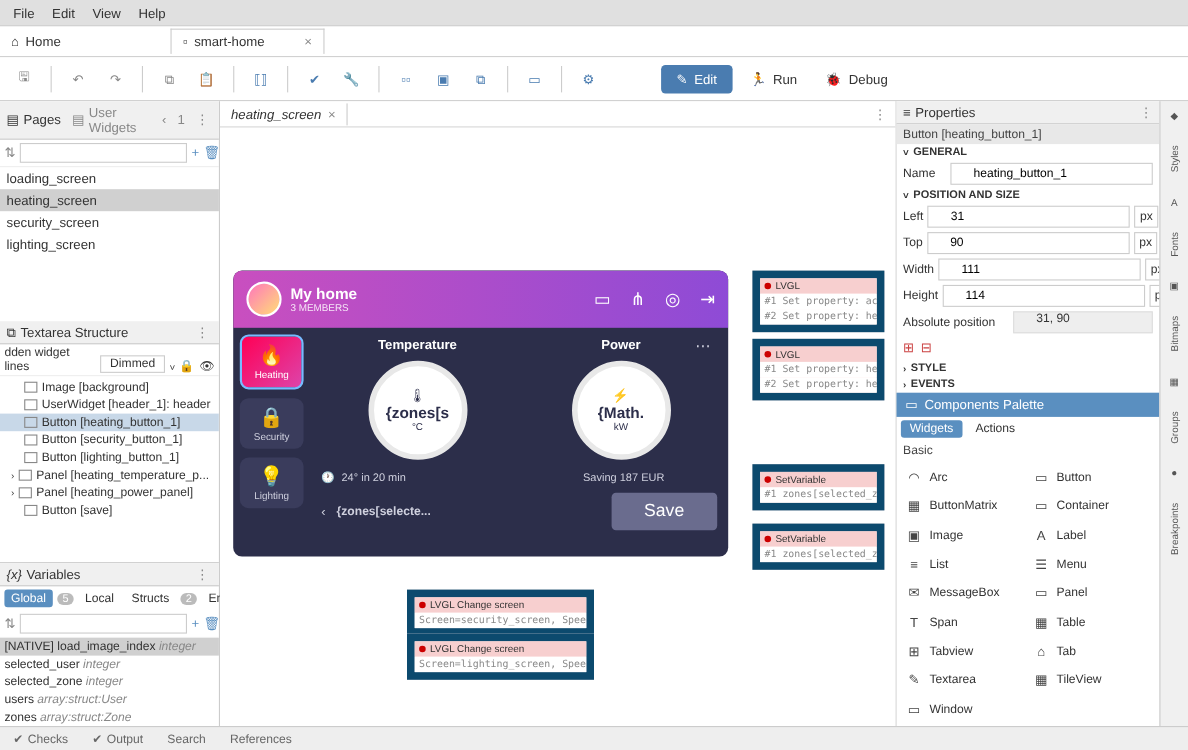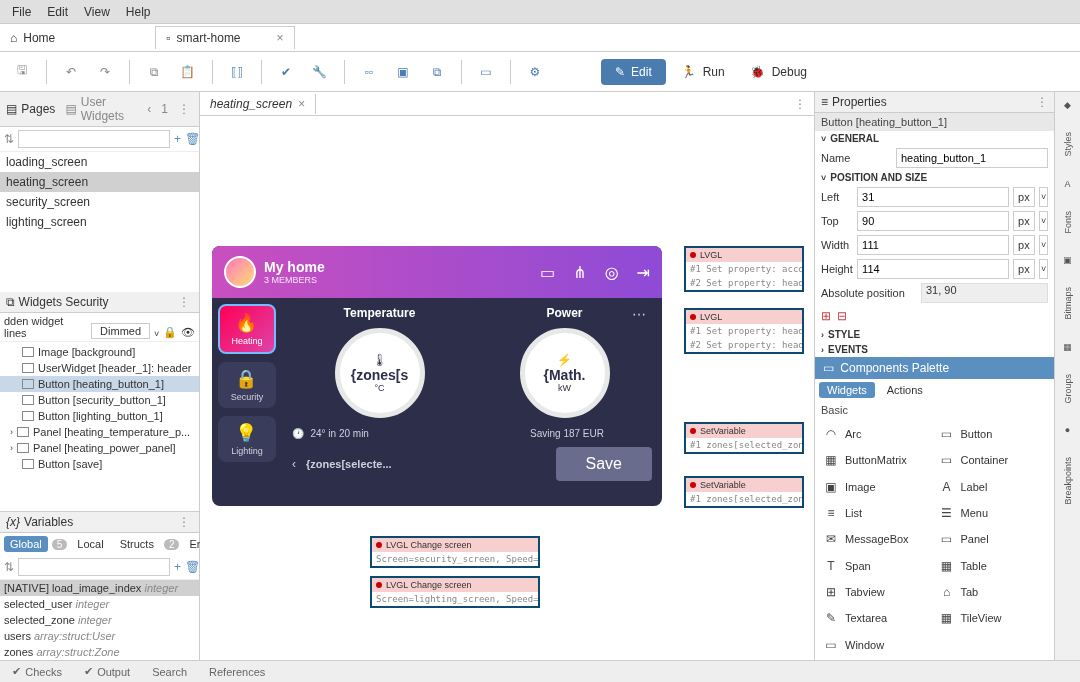--- a/index.html
+++ b/index.html
@@ -61,32 +61,32 @@
 .mock-col .mtitle { font-size:12px; font-weight:600; margin:4px 0 8px; color:#fff; }
 .gauge { width:90px; height:90px; border-radius:50%; background:#fff; margin:0 auto; display:flex; flex-direction:column; align-items:center; justify-content:center; color:#2c2e4a; border:5px solid #e8e8e8; }
 .gauge .gval { font-weight:700; font-size:14px; }
 .gauge .gunit { font-size:9px; }
 .mock-foot { display:flex; align-items:center; gap:20px; margin-top:10px; font-size:10px; }
 .mock-foot .mff { flex:1; display:flex; align-items:center; gap:6px; }
 .mock-save-row { display:flex; align-items:center; gap:10px; margin-top:8px; }
 .mock-save-row .zonetxt { flex:1; font-weight:600; font-size:11px; }
 .mock-save-row .savebtn { background:#6a6c8e; color:#fff; padding:8px 30px; border-radius:4px; font-size:16px; }
 .dots3 { position:absolute; top:60px; right:16px; color:#cfd0de; font-size:14px; }
-.flow-node { position:absolute; border:2px solid #0c4a6e; background:#fde8e8; font-size:9px; }
+.flow-node { position:absolute; border:7px solid #0c4a6e; background:#fde8e8; font-size:9px; }
 .flow-node .fh { background:#f7cfcf; padding:2px 4px; display:flex; align-items:center; gap:4px; }
 .flow-node .fb { background:#fff; padding:2px 4px; color:#888; font-family:monospace; white-space:nowrap; overflow:hidden; }
 .flow-node .fdot { width:6px;height:6px;border-radius:50%;background:#c00; }
 .rightcol { width:240px; display:flex; flex-direction:column; border-left:1px solid #ccc; background:#fff; }
 .prop-head { background:#f0f0f0; padding:3px 6px; border-bottom:1px solid #ccc; display:flex; align-items:center; gap:4px; }
 .prop-sub { background:#e8e8e8; padding:3px 6px; font-size:11px; color:#444; }
 .prop-sect { padding:2px 6px; font-size:10px; font-weight:600; color:#333; display:flex; align-items:center; gap:4px; }
 .prop-sect .chev { font-size:9px; }
 .prop-row { display:flex; align-items:center; padding:2px 6px; gap:4px; }
 .prop-row .plabel { width:78px; font-size:11px; color:#333; }
-.prop-row input, .prop-row .pval { flex:1; border:1px solid #ccc; height:20px; font-size:11px; padding:0 4px; }
+.prop-row input, .prop-row .pval { flex:1; border:1px solid #ccc; height:20px; font-size:11px; padding:0 20px; }
 .prop-row .unit { width:40px; border:1px solid #ccc; height:20px; font-size:11px; padding:0 4px; display:flex; align-items:center; }
 .prop-row .dd { width:18px; border:1px solid #ccc; height:20px; display:flex; align-items:center; justify-content:center; font-size:9px; }
 .prop-row.static .pval { background:#eee; border-color:#ddd; }
 .comp-pal { background:#5a8fc0; color:#fff; padding:4px 8px; font-size:12px; display:flex; align-items:center; gap:6px; }
 .comp-tabs { display:flex; padding:3px 4px; gap:4px; font-size:11px; }
 .comp-tabs .ct { padding:2px 8px; border-radius:3px; }
 .comp-tabs .ct.active { background:#5a8fc0; color:#fff; }
 .comp-basic { padding:3px 6px; font-size:11px; color:#444; }
 .comp-grid { flex:1; overflow:auto; display:grid; grid-template-columns:1fr 1fr; gap:4px 8px; padding:4px 8px; font-size:11px; }
 .comp-grid .ci { display:flex; align-items:center; gap:6px; padding:2px 0; }
@@ -177,21 +177,21 @@
     <div class="pages-list">
       <div class="item">loading_screen</div>
       <div class="item sel">heating_screen</div>
       <div class="item">security_screen</div>
       <div class="item">lighting_screen</div>
     </div>
     <div style="flex:0 0 60px"></div>
 
     <div class="panel-header">
       <span>⧉</span>
-      <span class="ptitle">Widgets Security</span>
+      <span class="ptitle">Textarea Structure</span>
       <span class="spacer"></span>
       <span class="ctl">⋮</span>
     </div>
     <div style="display:flex;align-items:flex-end;padding:2px 4px;font-size:11px;gap:4px;border-bottom:1px solid #eee">
       <span>dden widget lines</span>
       <span style="border:1px solid #ccc;padding:1px 8px">Dimmed</span>
       <span style="font-size:9px">˅</span>
       <span style="margin-left:auto">🔒</span>
       <span>👁</span>
     </div>

